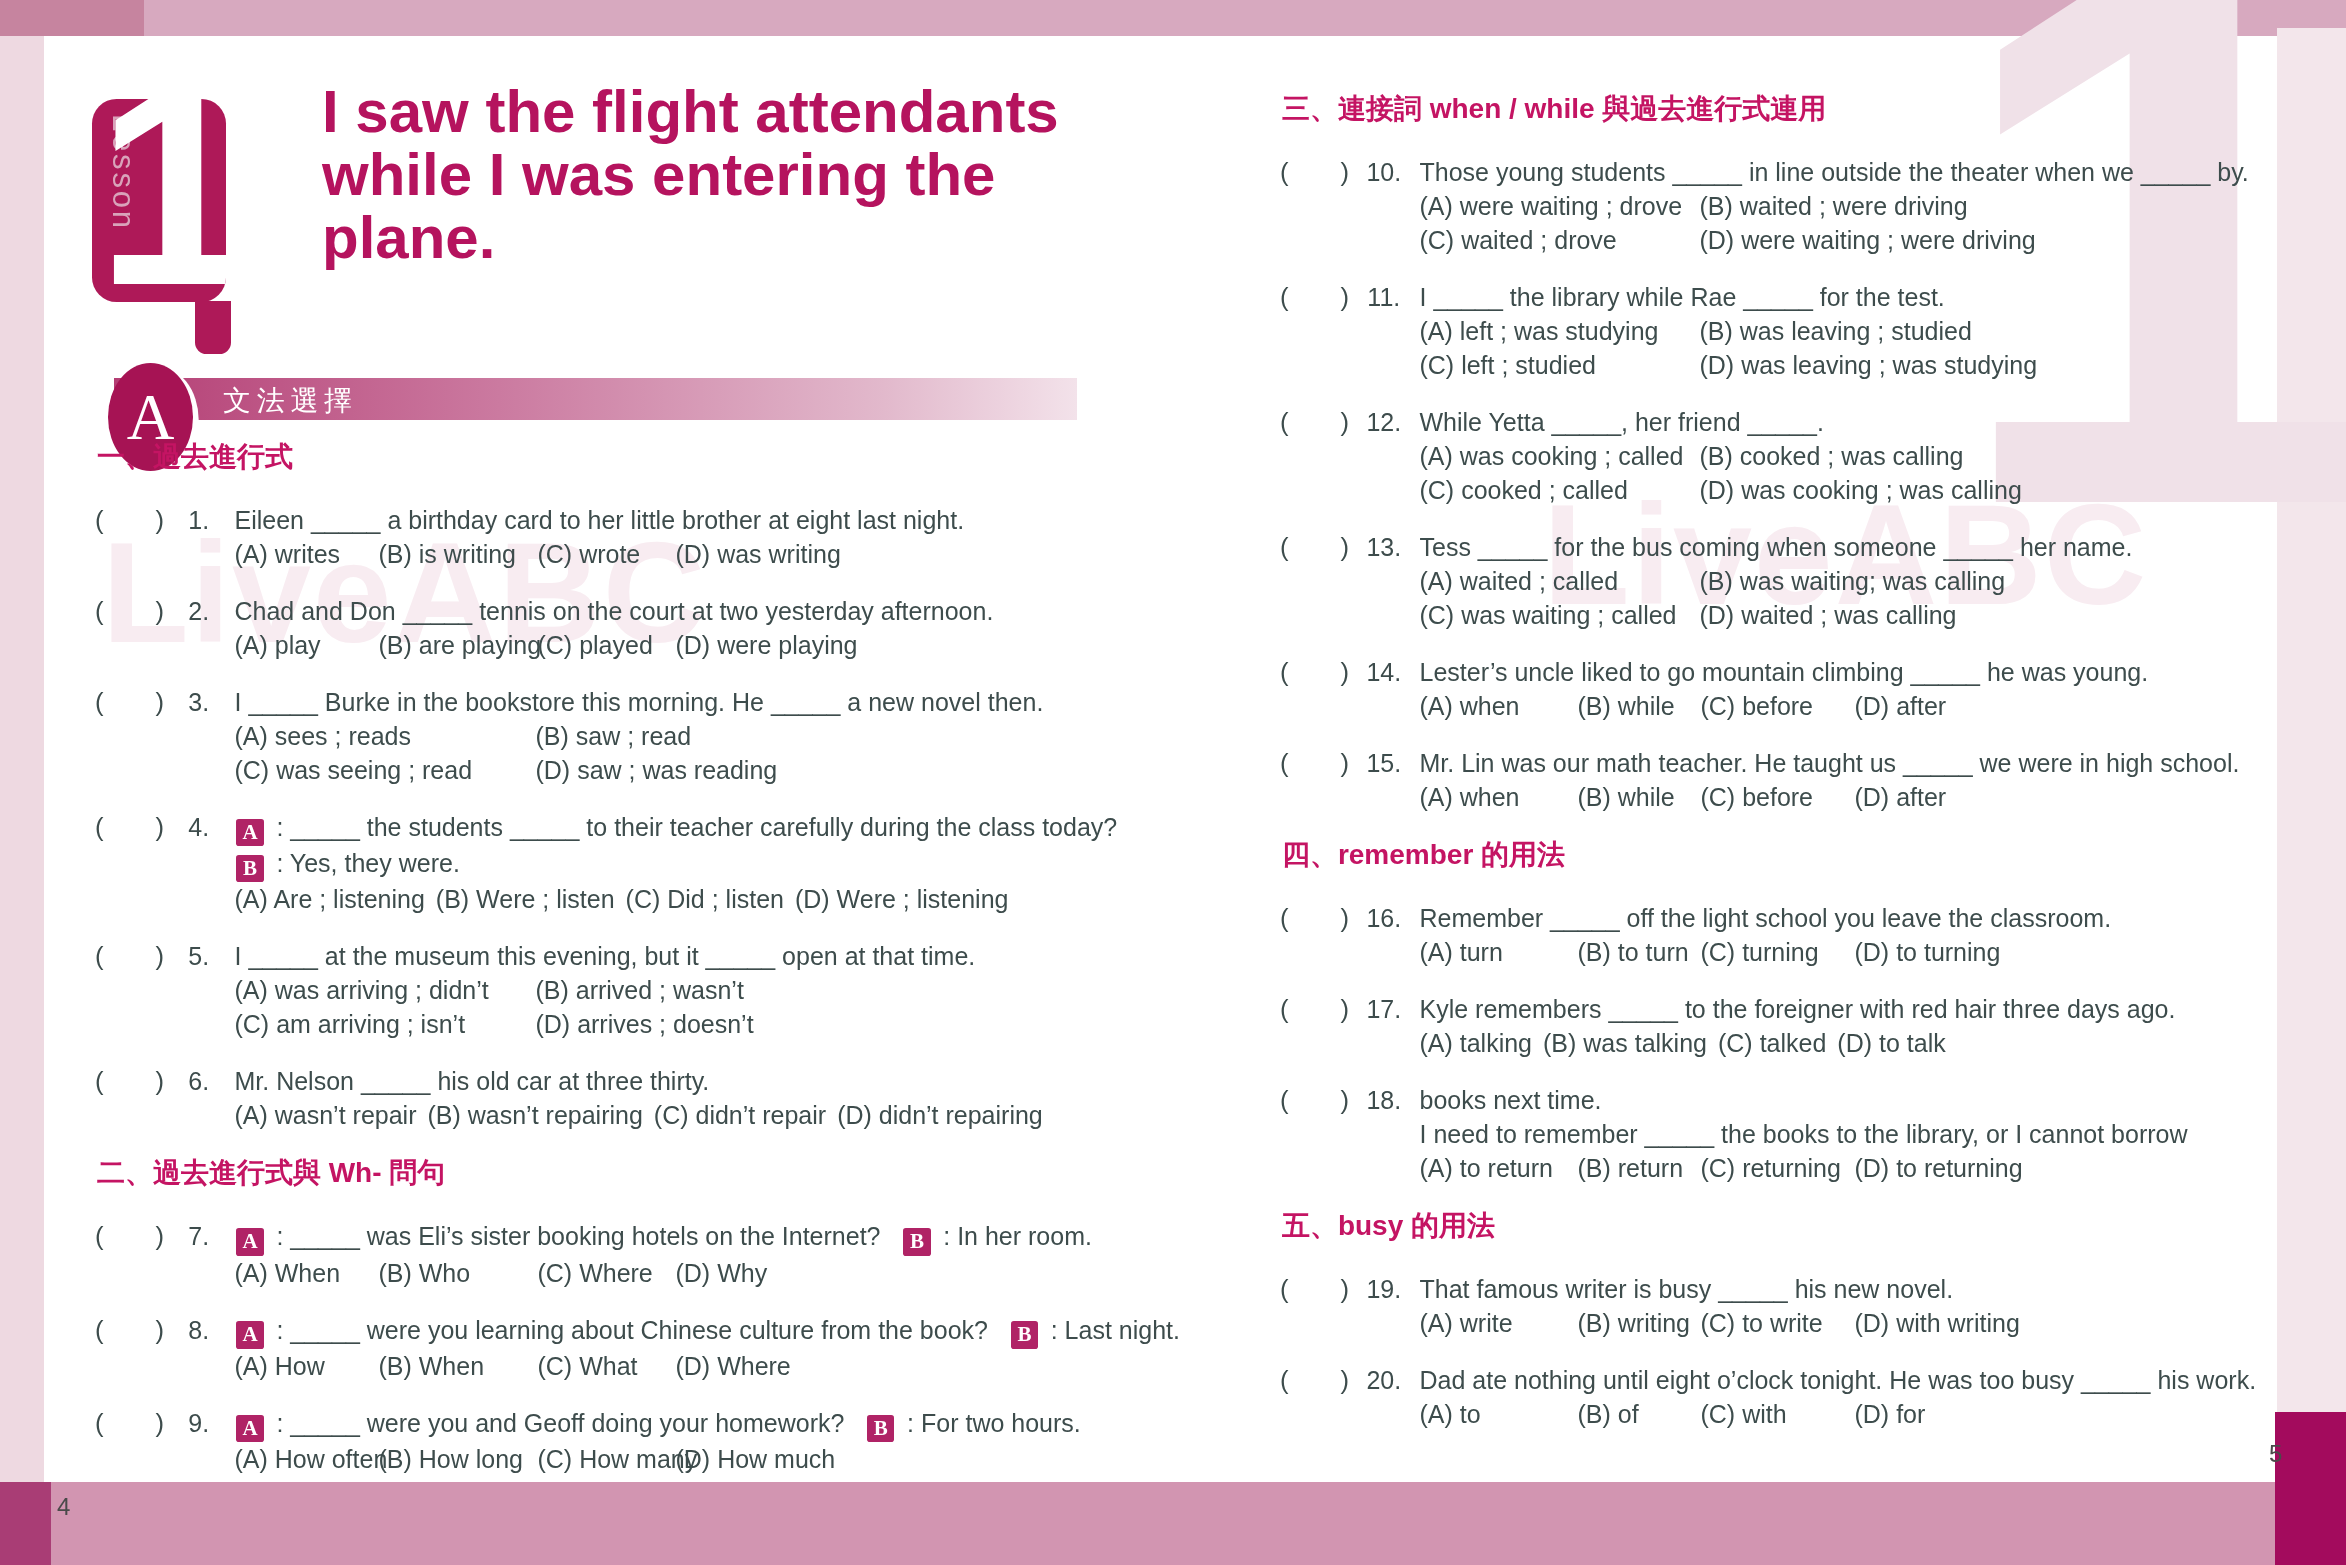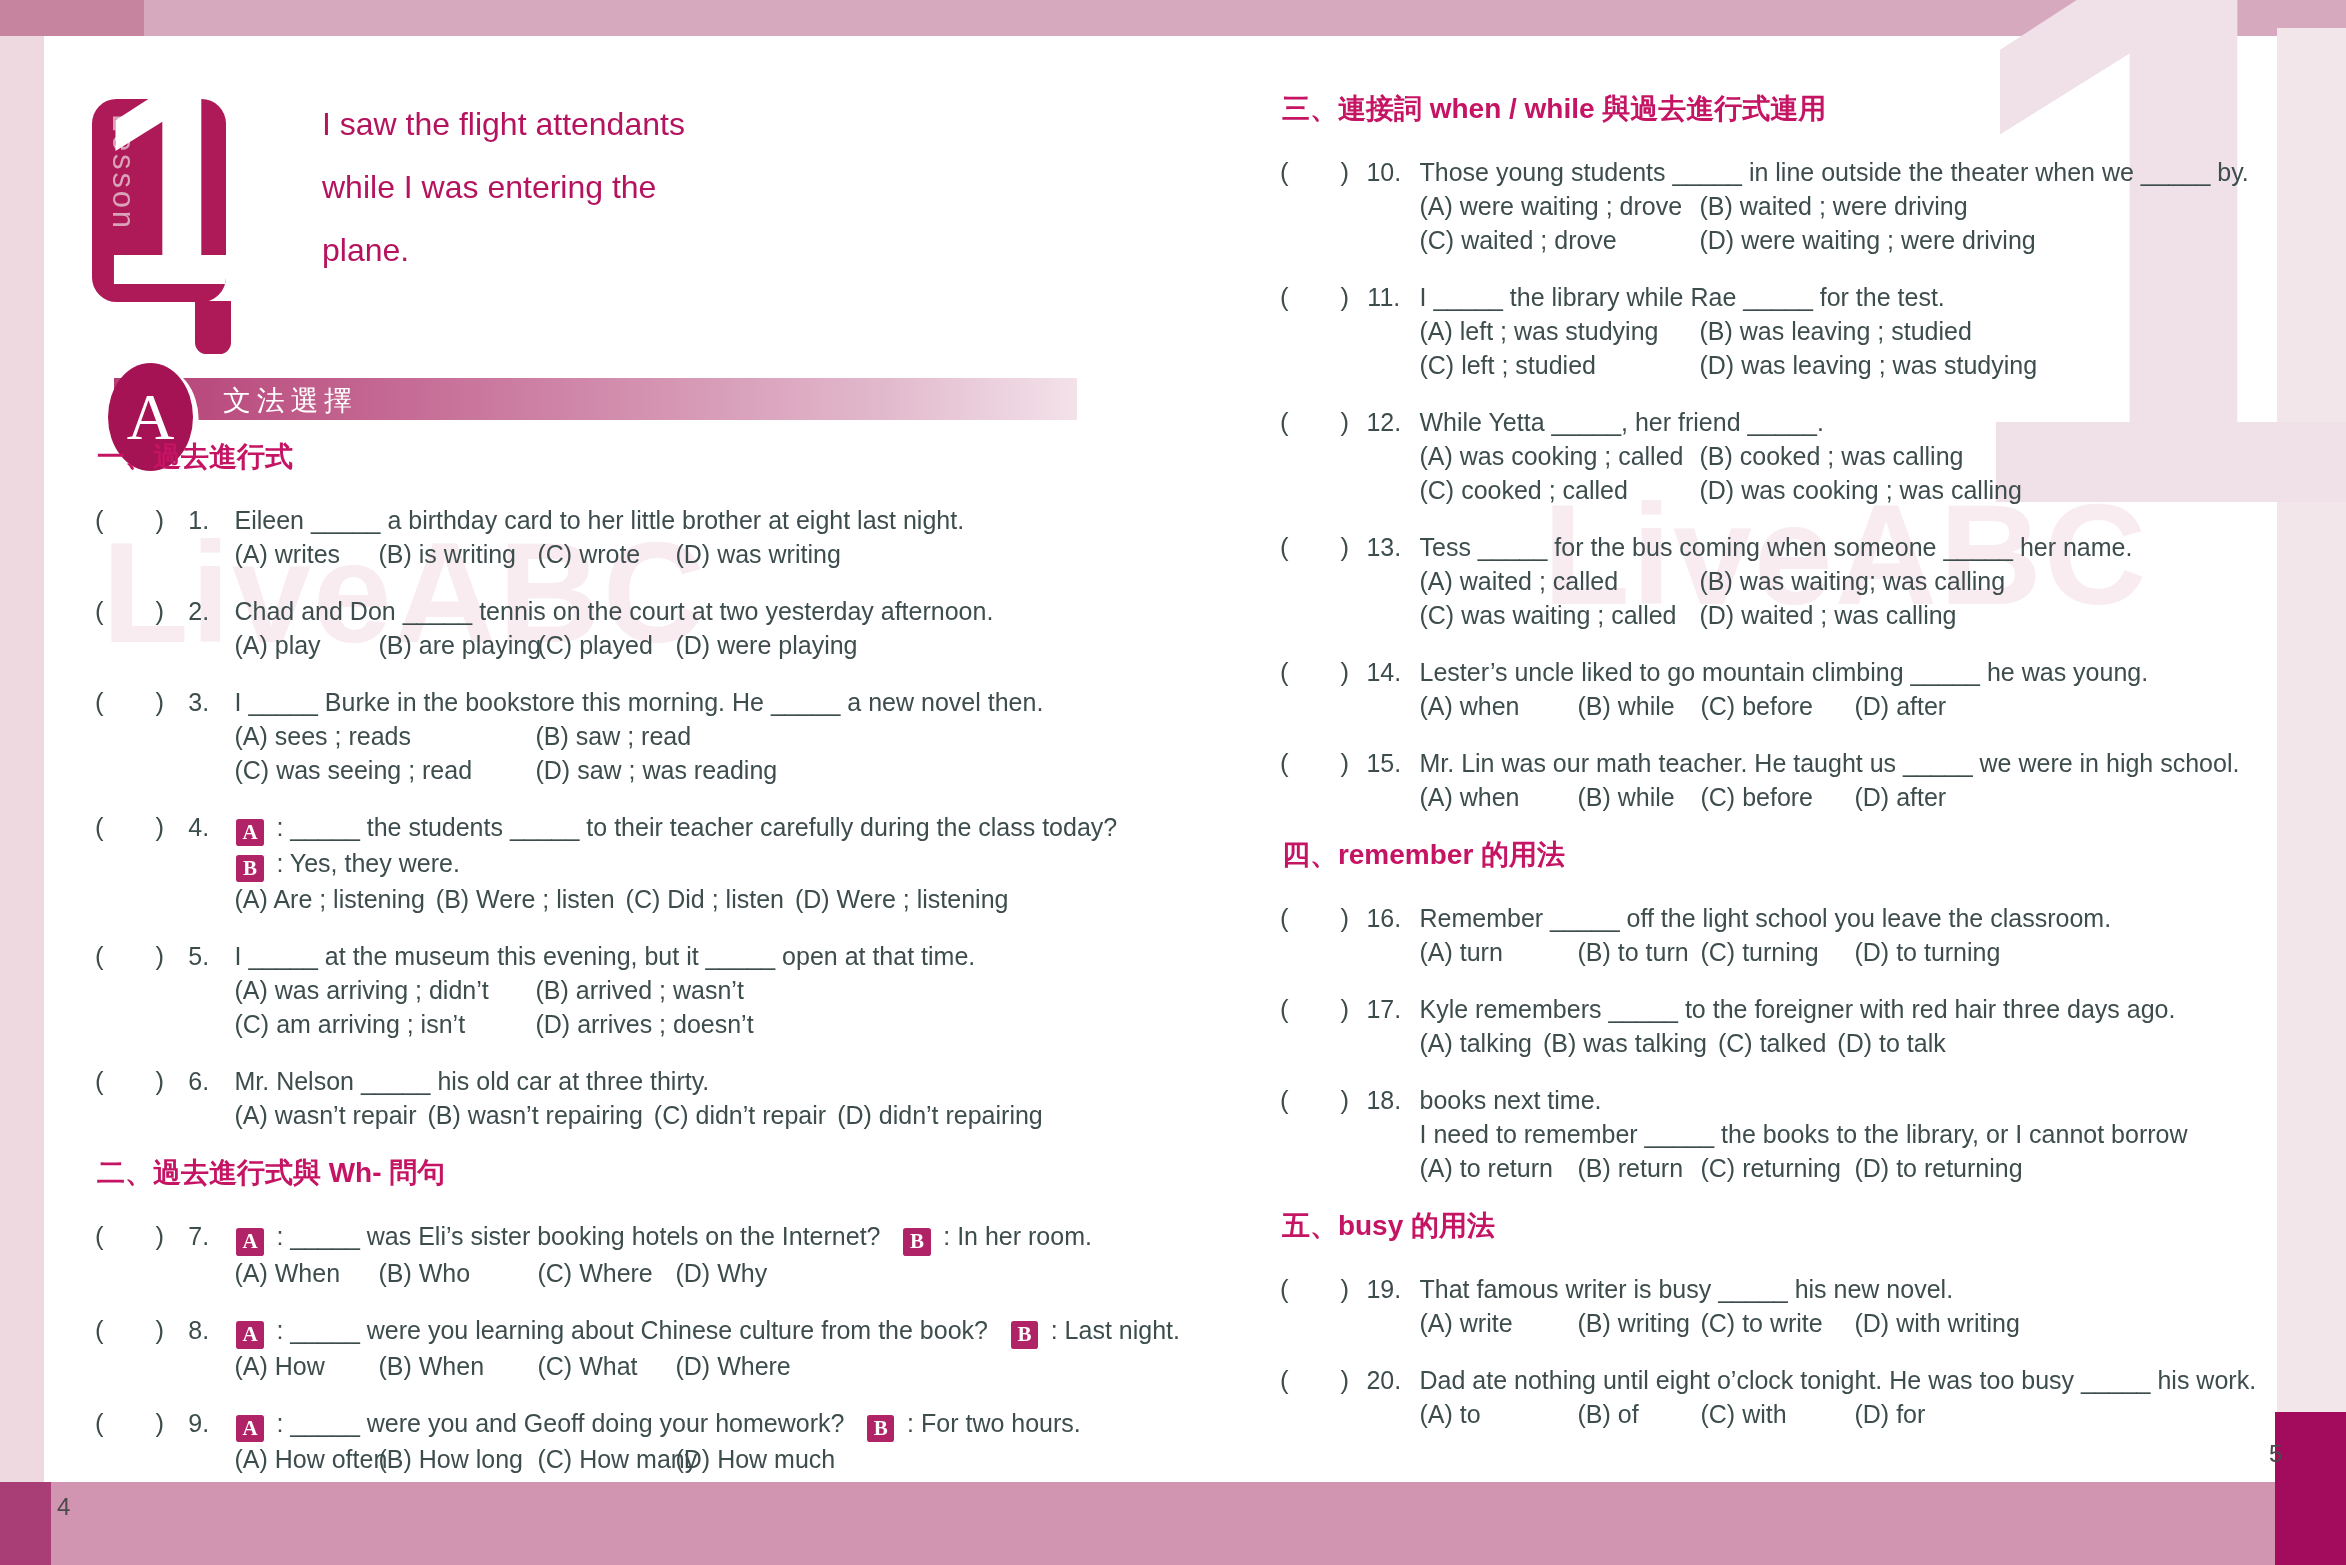--- a/index.html
+++ b/index.html
@@ -37,22 +37,22 @@
   }
   .lesson-one{
     position:absolute;right:-28px;top:-55px;
     font-size:284px;font-weight:bold;color:#ffffff;line-height:1;
   }
   .one-tail{
     position:absolute;left:195px;top:301px;width:36px;height:53px;
     background:#ae1958;border-radius:0 0 11.4px 11.4px;
   }
   .lesson-title{
-    position:absolute;left:322px;top:93px;width:852px;
-    font-size:32px;font-weight:normal;color:#b5135e;line-height:63px;
+    position:absolute;left:322px;top:80px;width:852px;
+    font-size:60px;font-weight:bold;color:#b5135e;line-height:63px;
   }
   
   .banner-bar{
     position:absolute;left:114px;top:378px;width:963px;height:42px;
     background:linear-gradient(90deg,#b43e74 0%,#cb7aa0 40%,#e2b9cc 80%,#f3e2ea 100%);
   }
   .banner-ellipse{
     position:absolute;left:108px;top:363px;width:85px;height:108px;
     background:#a61354;border-radius:50%;
     box-shadow:5.7px 2.8px 0 0 #ffffff;

